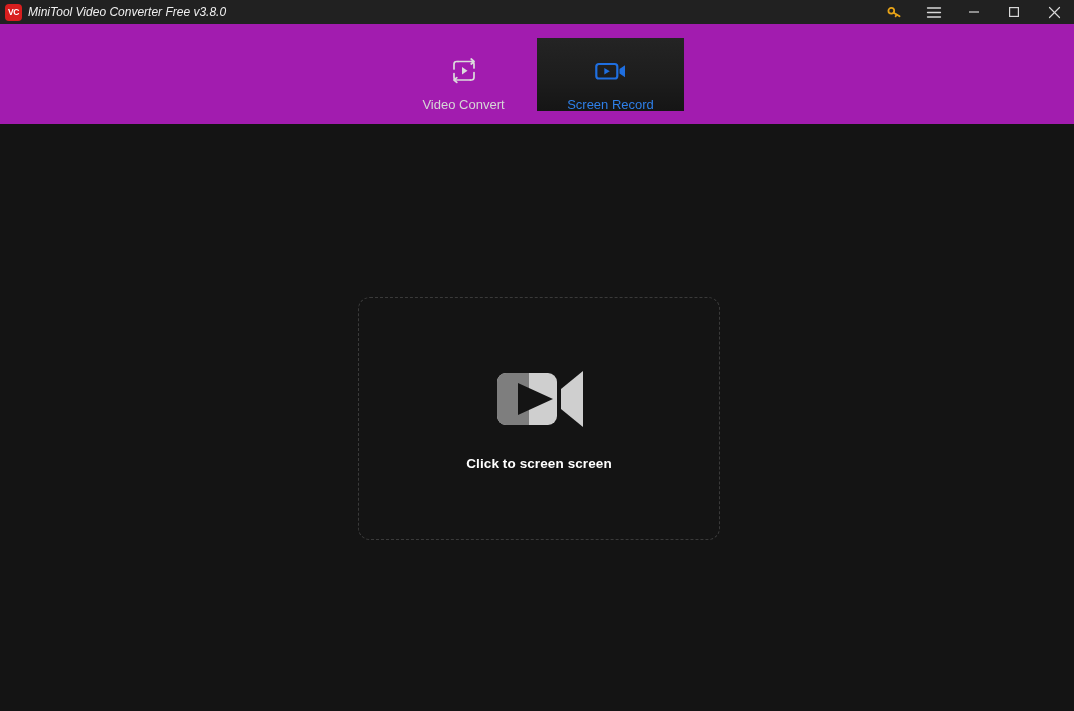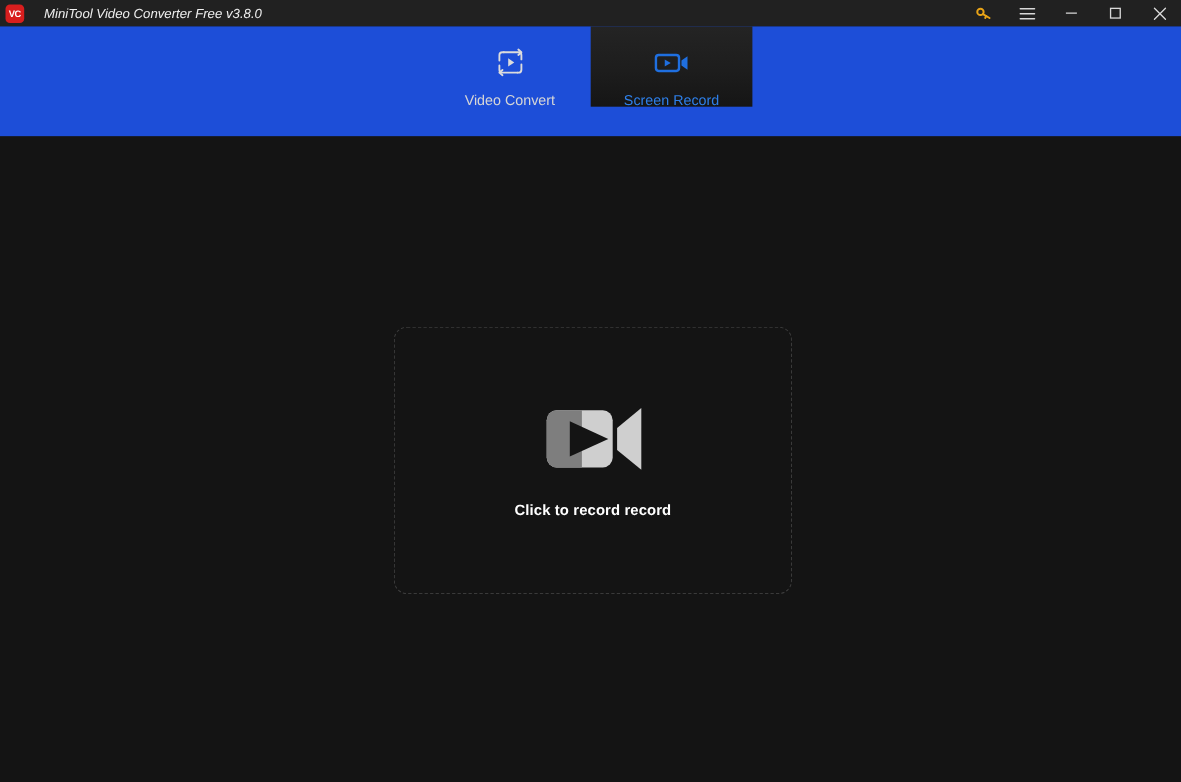--- a/index.html
+++ b/index.html
@@ -37,21 +37,21 @@
     box-sizing: border-box;
   }
   .app-logo {
     width: 17px;
     height: 17px;
     border-radius: 4px;
     background: #d81e1e;
     display: flex;
     align-items: center;
     justify-content: center;
-    margin-right: 18px;
+    margin-right: 6px;
     flex: 0 0 auto;
   }
   .app-logo span {
     font-size: 8.5px;
     font-weight: bold;
     color: #ffffff;
     letter-spacing: -0.4px;
     line-height: 1;
   }
   .app-title {
@@ -75,23 +75,23 @@
     align-items: center;
     justify-content: center;
   }
   .win-btn svg { display: block; }
 
   
   .navbar {
     position: relative;
     height: 100px;
     min-height: 100px;
-    background: #1d4ed8;
-    display: flex;
-    align-items: flex-start;
+    background: #a21caf;
+    display: flex;
+    align-items: center;
     justify-content: center;
     box-sizing: border-box;
   }
   .nav-inner {
     display: flex;
     align-items: stretch;
   }
   .tab {
     width: 147px;
     display: flex;
@@ -262,18 +262,18 @@
 
           <rect x="6" y="7" width="60" height="52" rx="9" fill="#cfcfcf"></rect>
 
           <path d="M15 7 H38 V59 H15 A9 9 0 0 1 6 50 V16 A9 9 0 0 1 15 7 Z" fill="#7e7e7e"></path>
 
           <path d="M70 23 L92 5 V61 L70 43 Z" fill="#cfcfcf"></path>
 
           <path d="M27 17 L62 33 L27 49 Z" fill="#141414"></path>
         </svg>
       </div>
-      <div class="dz-label">Click to record record</div>
+      <div class="dz-label">Click to screen screen</div>
     </div>
 
   </div>
 
 </div>
 
 </body></html>

